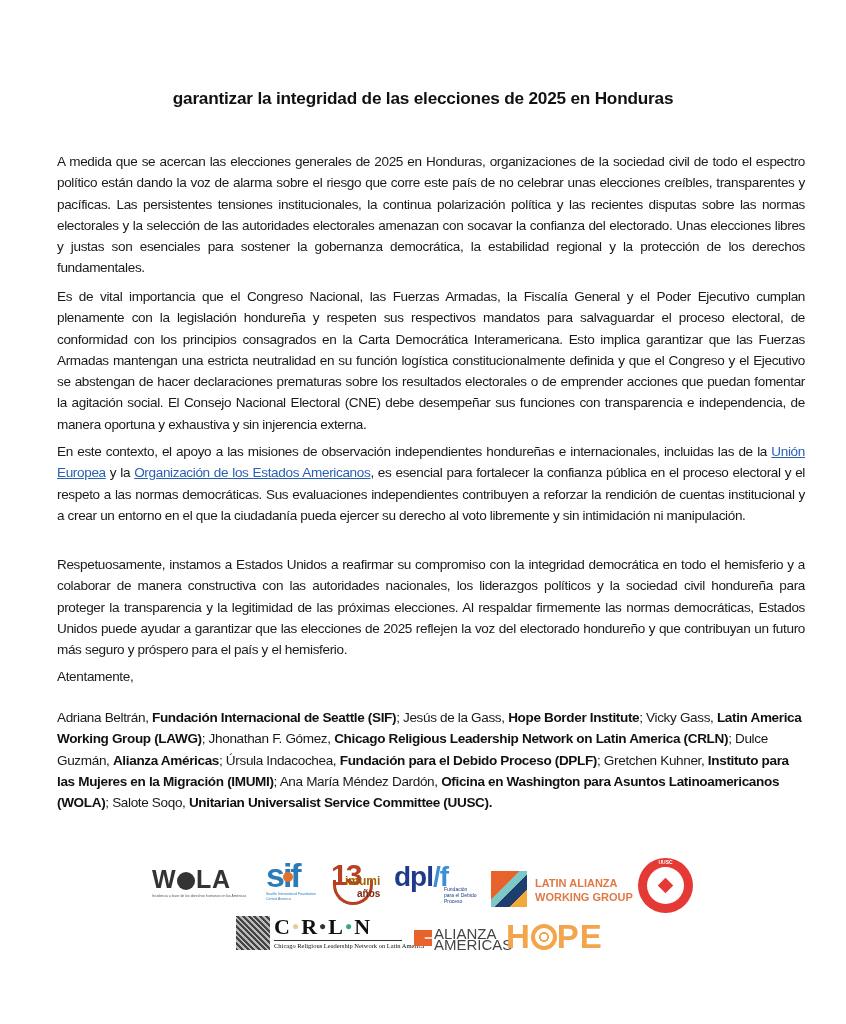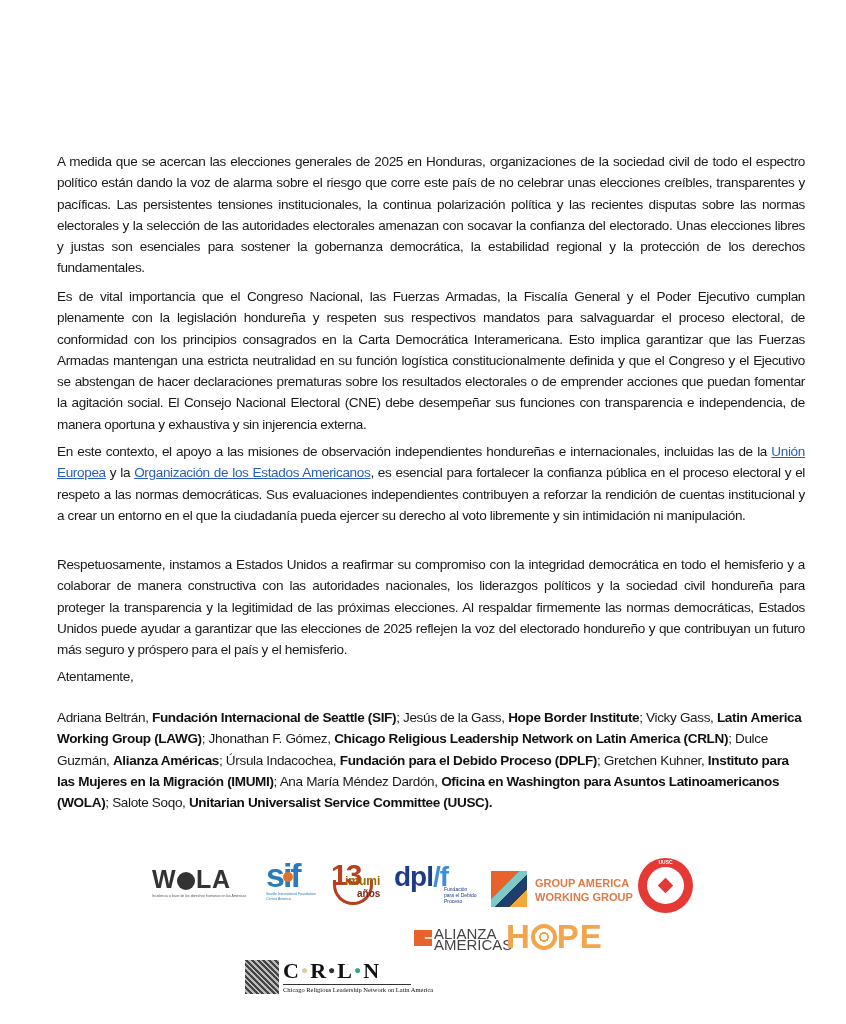--- a/index.html
+++ b/index.html
@@ -50,21 +50,21 @@
   
   #logo-lawg { left: 491px; top: 871px; width: 135px; height: 40px; }
   #logo-lawg .mark { position: absolute; left: 0; top: 0; width: 36px; height: 36px; background: linear-gradient(135deg, #e8622c 0 40%, #7ec9c7 40% 55%, #1e3f6e 55% 75%, #f2a93b 75%); }
   #logo-lawg .txt { position: absolute; left: 44px; top: 5px; font-size: 11px; font-weight: bold; color: #e07a45; line-height: 14px; white-space: nowrap; }
   
   #logo-uusc { left: 638px; top: 858px; width: 55px; height: 55px; border-radius: 50%; background: #e53935; }
   #logo-uusc .inner { position: absolute; left: 9px; top: 9px; width: 37px; height: 37px; border-radius: 50%; background: #fff; }
   #logo-uusc .core { position: absolute; left: 13px; top: 13px; width: 11px; height: 11px; background: #e53935; transform: rotate(45deg); }
   #logo-uusc .txt { position: absolute; left: 0; top: 1px; width: 55px; text-align: center; font-size: 5px; font-weight: bold; color: #fff; }
   
-  #logo-crln { left: 245px; top: 916px; width: 166px; height: 38px; margin-top: 44px; }
+  #logo-crln { left: 236px; top: 916px; width: 166px; height: 38px; }
   #logo-crln .photo { position: absolute; left: 0; top: 0; width: 34px; height: 34px; background: repeating-linear-gradient(45deg, #444 0 2px, #bbb 2px 4px); }
   #logo-crln .word { position: absolute; left: 38px; top: -2px; font-family: "Liberation Serif", serif; font-size: 22px; font-weight: bold; color: #111; letter-spacing: 2px; white-space: nowrap; }
   #logo-crln .d1 { color: #e7c9a0; font-size: 12px; vertical-align: 4px; }
   #logo-crln .d2 { color: #333; font-size: 12px; vertical-align: 4px; }
   #logo-crln .d3 { color: #3aa58f; font-size: 12px; vertical-align: 4px; }
   #logo-crln .rule { position: absolute; left: 38px; top: 24px; width: 128px; height: 1px; background: #333; }
   #logo-crln .tag { position: absolute; left: 38px; top: 26px; font-family: "Liberation Serif", serif; font-size: 6.5px; color: #111; white-space: nowrap; }
   
   #logo-alianza { left: 414px; top: 928px; width: 88px; height: 24px; }
   #logo-alianza .mark { position: absolute; left: 0; top: 2px; width: 18px; height: 16px; background: #e8622c; clip-path: polygon(0 0, 100% 0, 100% 45%, 60% 45%, 60% 55%, 100% 55%, 100% 100%, 0 100%); }
@@ -73,20 +73,21 @@
   #logo-hope { left: 506px; top: 920px; width: 100px; height: 36px; }
   #logo-hope .word { font-size: 33px; font-weight: bold; color: #f2a54b; letter-spacing: 1px; line-height: 34px; }
   #logo-hope .o { display: inline-block; width: 26px; height: 26px; border-radius: 50%; border: 4px solid #f2a54b; box-sizing: border-box; vertical-align: -2px; background: radial-gradient(circle, #fff 0 25%, #f2a54b 25% 40%, #fff 40%); }
 </style>
 </head>
 <body>
 
 <div class="page">
 
   <div class="title">
+    <div>garantizar la integridad de las elecciones de 2025 en Honduras</div>
   </div>
 
   <div class="body-text" id="p1">
     <p>A medida que se acercan las elecciones generales de 2025 en Honduras, organizaciones de la sociedad civil de todo el espectro político están dando la voz de alarma sobre el riesgo que corre este país de no celebrar unas elecciones creíbles, transparentes y pacíficas. Las persistentes tensiones institucionales, la continua polarización política y las recientes disputas sobre las normas electorales y la selección de las autoridades electorales amenazan con socavar la confianza del electorado. Unas elecciones libres y justas son esenciales para sostener la gobernanza democrática, la estabilidad regional y la protección de los derechos fundamentales.</p>
   </div>
 
   <div class="body-text" id="p2">
     <p>Es de vital importancia que el Congreso Nacional, las Fuerzas Armadas, la Fiscalía General y el Poder Ejecutivo cumplan plenamente con la legislación hondureña y respeten sus respectivos mandatos para salvaguardar el proceso electoral, de conformidad con los principios consagrados en la Carta Democrática Interamericana. Esto implica garantizar que las Fuerzas Armadas mantengan una estricta neutralidad en su función logística constitucionalmente definida y que el Congreso y el Ejecutivo se abstengan de hacer declaraciones prematuras sobre los resultados electorales o de emprender acciones que puedan fomentar la agitación social. El Consejo Nacional Electoral (CNE) debe desempeñar sus funciones con transparencia e independencia, de manera oportuna y exhaustiva y sin injerencia externa.</p>
   </div>
 
@@ -139,21 +140,21 @@
     <div class="tag">
       <div>Fundación</div>
       <div>para el Debido</div>
       <div>Proceso</div>
     </div>
   </div>
 
   <div class="logo" id="logo-lawg">
     <div class="mark"></div>
     <div class="txt">
-      <div>GROUP AMERICA</div>
+      <div>LATIN ALIANZA</div>
       <div>WORKING GROUP</div>
     </div>
   </div>
 
   <div class="logo" id="logo-uusc">
     <div class="inner">
         <div class="core"></div>
       </div>
     <div class="txt">UUSC</div>
   </div>

